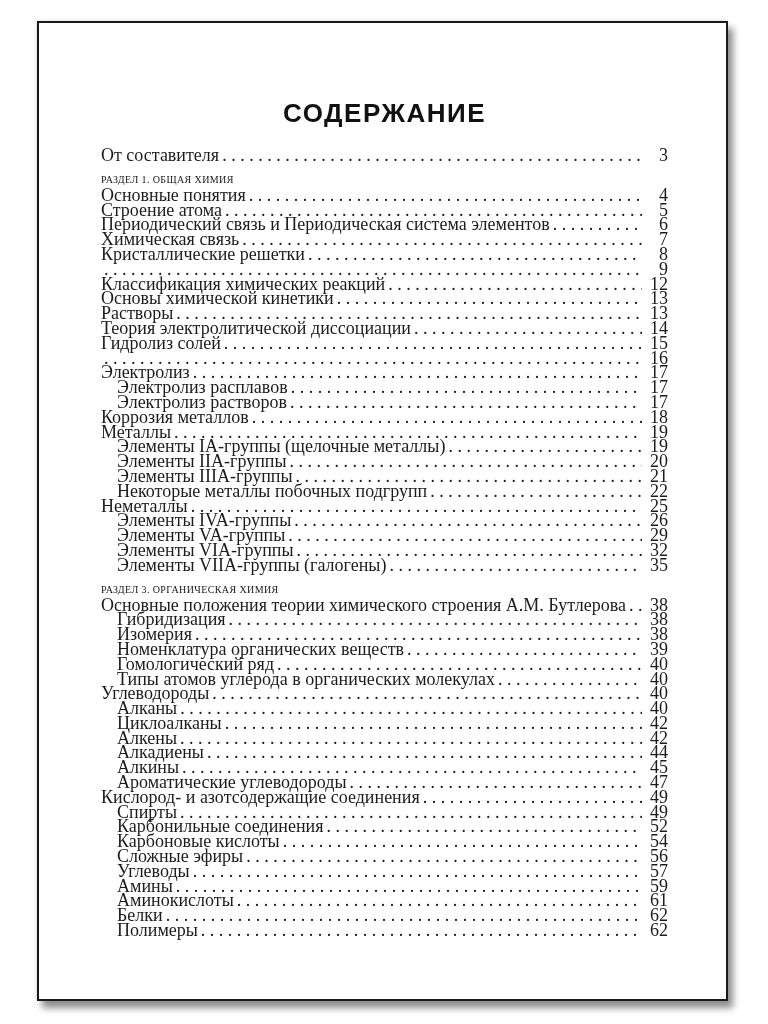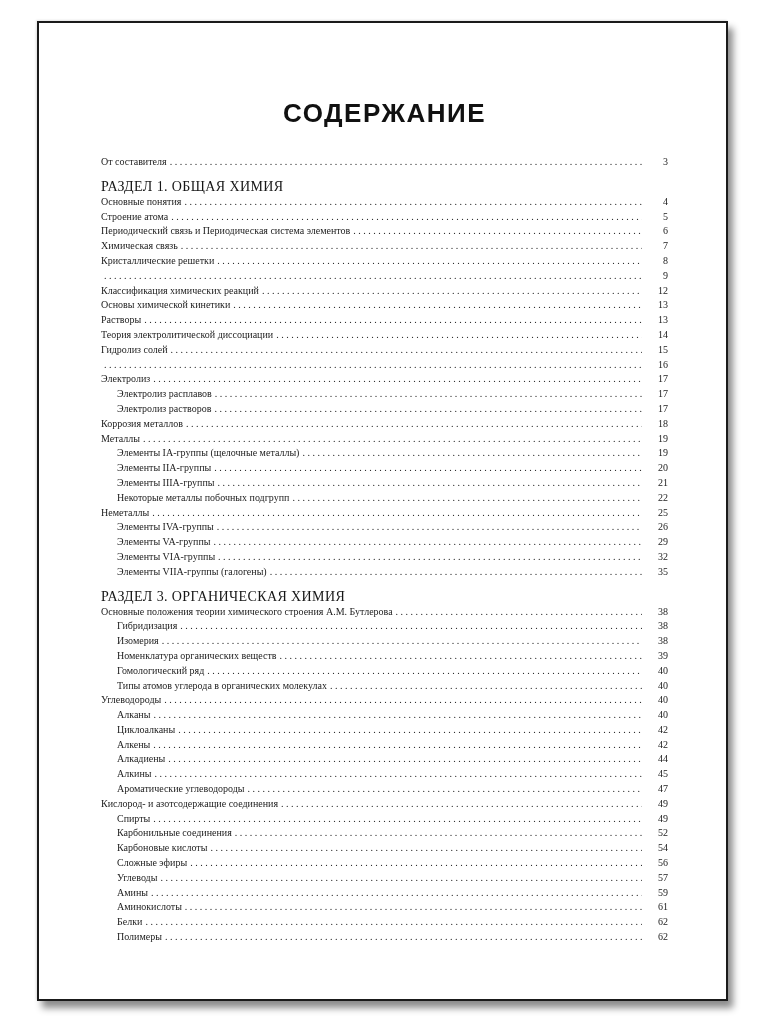--- a/index.html
+++ b/index.html
@@ -24,37 +24,37 @@
     padding: 78px 58px 0 62px;
   }
   .page-title {
     text-align: center;
     font-family: "Liberation Sans", sans-serif;
     font-weight: bold;
     font-size: 26px;
     line-height: 25px;
     letter-spacing: 1.5px;
     color: #111111;
-    margin-bottom: 29px;
+    margin-bottom: 22px;
   }
   .toc {
     color: #1c1c1c;
   }
   .section-header {
-    font-size: 14px;
+    font-size: 10px;
     line-height: 16px;
     letter-spacing: 0.4px;
     margin-top: 9px;
     white-space: nowrap;
     color: #161616;
   }
   .toc-row {
     display: flex;
     align-items: baseline;
-    font-size: 10px;
+    font-size: 18px;
     line-height: 14.8px;
     color: #1c1c1c;
   }
   .toc-row.indent-1 {
     padding-left: 16px;
   }
   .label {
     white-space: nowrap;
     flex: 0 0 auto;
   }

